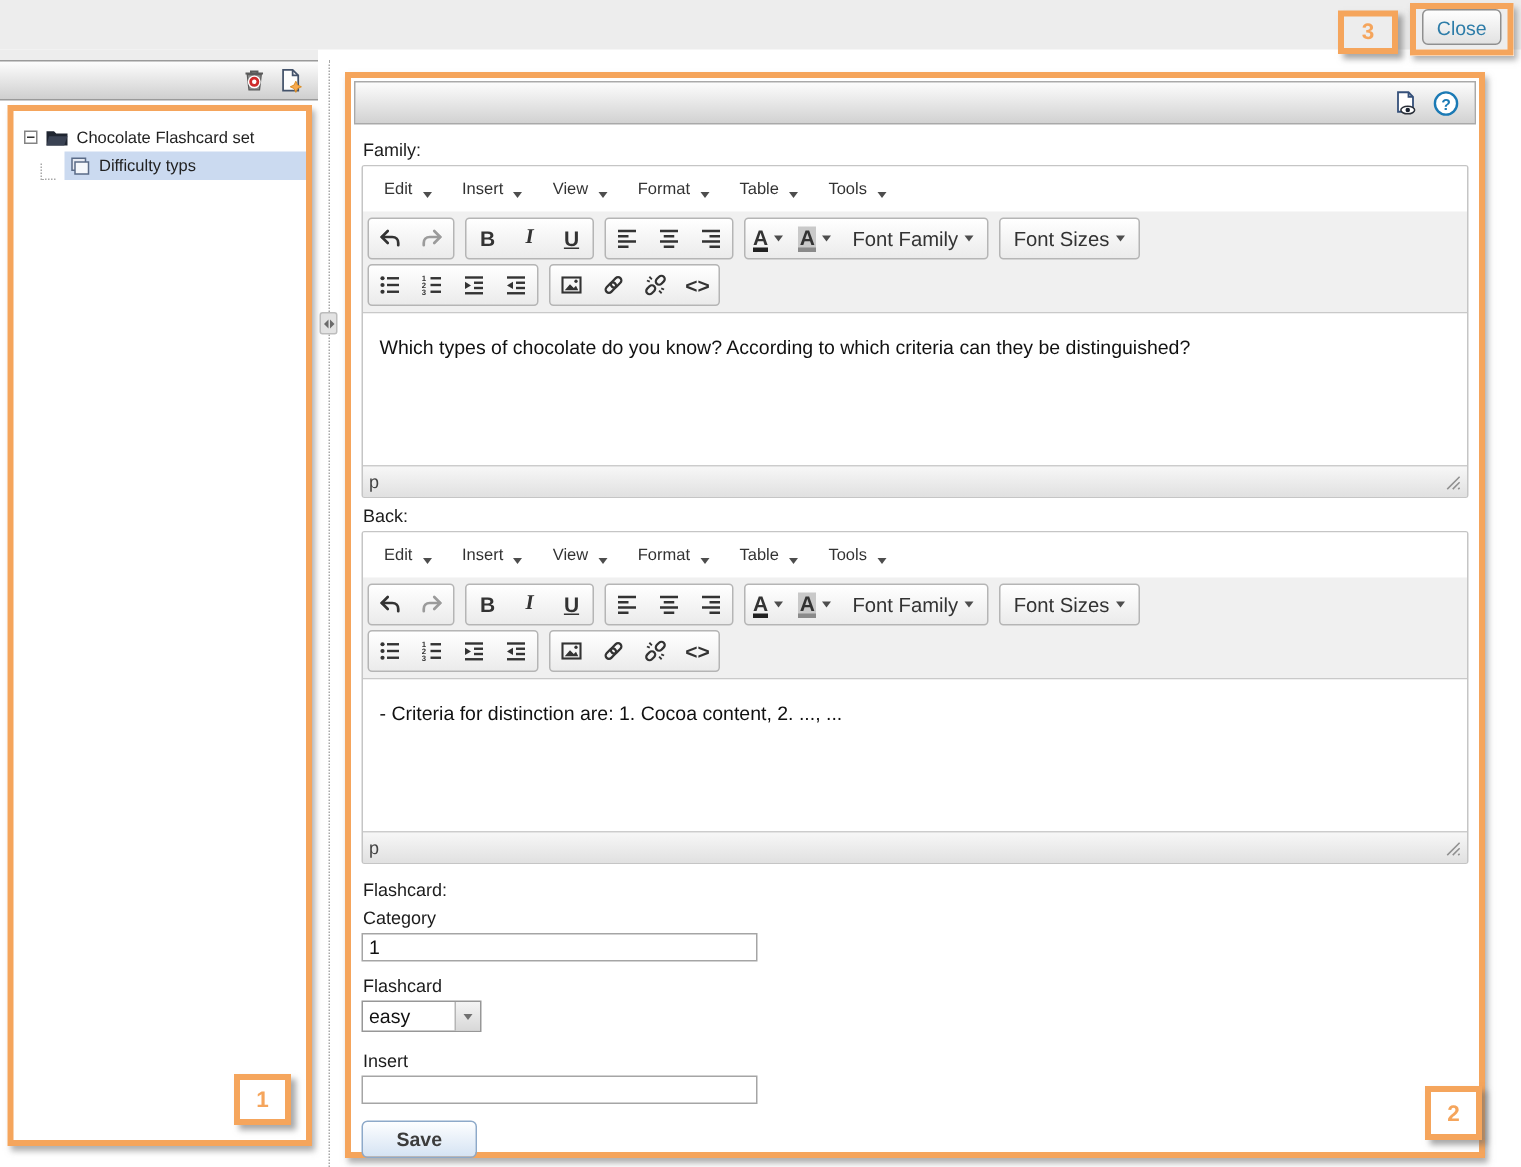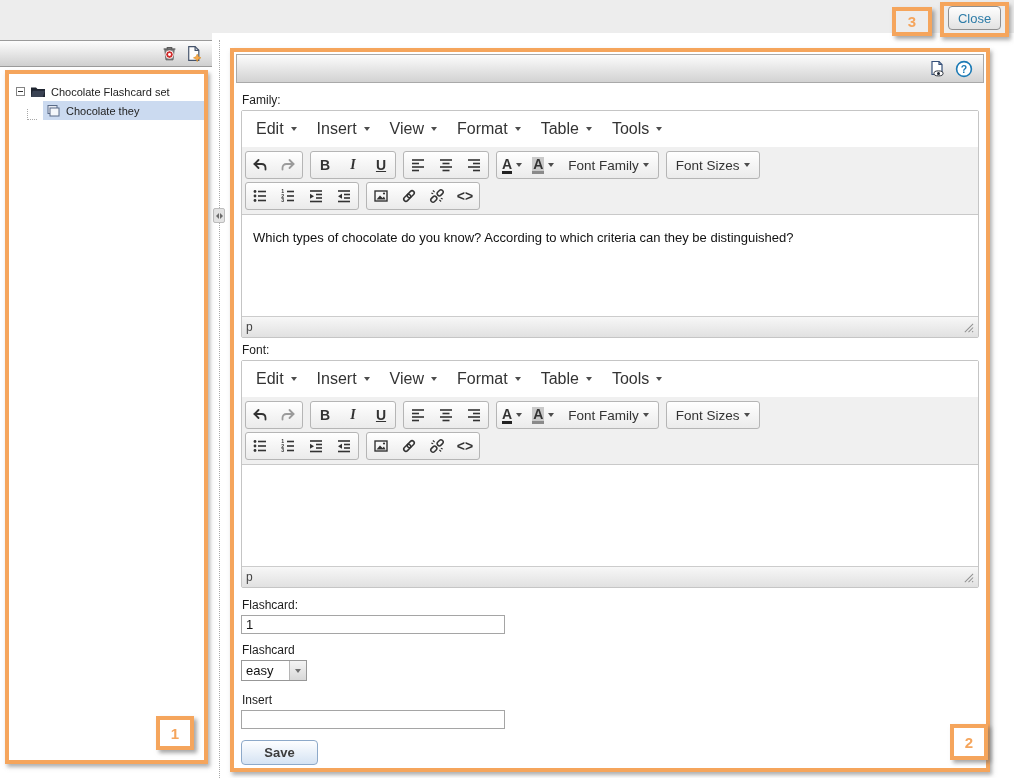--- a/index.html
+++ b/index.html
@@ -83,21 +83,21 @@
     background:linear-gradient(#fcfcfc,#d2d2d2);
     border:1px solid #a9a9a9;
     display:flex; justify-content:flex-end; align-items:center; gap:9px; padding-right:10px;
   }
   .panel-body { padding:5px 7px 0 7px; }
   .field-label { font-size:12px; color:#1c1c1c; margin:5px 0 3px 1px; }
 
   
   .editor { border:1px solid #c5c5c5; border-radius:2px; background:#fff; }
   .menubar { display:flex; padding:3px 4px; background:#fff; }
-  .menu-item { display:flex; align-items:center; gap:7px; padding:6px 10px; font-size:16px; color:#333; cursor:pointer; }
+  .menu-item { display:flex; align-items:flex-end; gap:7px; padding:6px 10px; font-size:11px; color:#333; cursor:pointer; }
   .caret { width:0; height:0; border-left:3.5px solid transparent; border-right:3.5px solid transparent; border-top:4px solid #4d4d4d; }
   .toolbar { background:#f0f0f0; padding:1px 3px 4px 3px; border-bottom:1px solid #c9c9c9; }
   .tb-row { display:flex; gap:7px; margin-top:3px; }
   .tb-group { display:flex; border:1px solid #b5b5b5; border-radius:3px; background:linear-gradient(#ffffff,#ebebeb); }
   .tb-btn {
     min-width:28px; height:26px; display:flex; align-items:center; justify-content:center;
     gap:4px; font-size:14px; color:#333; cursor:pointer; padding:0 5px;
   }
   .tb-btn.txt { font-weight:bold; font-size:14px; }
   .tb-btn.italic { font-style:italic; font-family:"Liberation Serif",serif; }
@@ -114,21 +114,21 @@
     display:flex; align-items:center; justify-content:space-between; padding:0 4px; font-size:12px; color:#444;
   }
   .grip { cursor:nwse-resize; display:inline-flex; }
 
   
   .text-input {
     width:264px; height:19px; border:1px solid #a5a5a5; font-size:13px; padding:1px 4px;
     font-family:"Liberation Sans",sans-serif; color:#111; display:block;
   }
   .select-box {
-    width:66px; height:21px; border:1px solid #979797; background:#fff;
+    width:80px; height:21px; border:1px solid #979797; background:#fff;
     display:flex; align-items:center; cursor:pointer;
   }
   .select-value { flex:1; font-size:13px; padding-left:4px; color:#111; }
   .select-arrow {
     width:17px; height:100%; background:linear-gradient(#f4f4f4,#d8d8d8);
     border-left:1px solid #b5b5b5; display:flex; align-items:center; justify-content:center;
   }
   .select-arrow::after { content:""; width:0; height:0; border-left:3.5px solid transparent; border-right:3.5px solid transparent; border-top:4px solid #707070; }
   .save-btn {
     margin-top:11px; width:77px; height:25px; border:1px solid #8da9c9; border-radius:4px;
@@ -187,21 +187,21 @@
       </span>
       <span class="tree-label">Chocolate Flashcard set</span>
     </div>
     <div class="tree-row child">
       <span class="icon-btn">
         <svg width="16" height="16" viewBox="0 0 16 16">
           <rect x="3" y="2.5" width="9" height="8" fill="#e6eaf2" stroke="#5a6b87" stroke-width="1"></rect>
           <rect x="5" y="5" width="9" height="8" fill="#f4f7fb" stroke="#5a6b87" stroke-width="1"></rect>
         </svg>
       </span>
-      <span class="tree-label">Chocolate they</span>
+      <span class="tree-label">Difficulty typs</span>
     </div>
   </div>
 </div>
 <div class="badge badge-1">
   <span>1</span>
 </div>
 
 <div class="main-panel annotation-border">
 
   <div class="header-bar">
@@ -426,21 +426,21 @@
               <g stroke="#8f8f8f" stroke-width="1.1">
                 <line x1="11" y1="2" x2="2" y2="11"></line>
                 <line x1="11" y1="6" x2="6" y2="11"></line>
                 <line x1="11" y1="10" x2="10" y2="11"></line>
               </g>
             </svg>
         </span>
       </div>
     </div>
 
-    <div class="field-label">Font:</div>
+    <div class="field-label">Back:</div>
 
     
     <div class="editor">
       <div class="menubar">
         <span class="menu-item">
             <span>Edit</span>
             <i class="caret"></i>
           </span>
         <span class="menu-item">
             <span>Insert</span>
@@ -620,37 +620,39 @@
                     <line x1="4.2" y1="5.8" x2="2.3" y2="5"></line>
                     <line x1="11.8" y1="10.2" x2="13.7" y2="11"></line>
                   </g>
                 </svg>
             </span>
             <span class="tb-btn txt">&lt;&gt;</span>
           </span>
         </div>
       </div>
       <div class="editor-body body-back">
+        <p>- Criteria for distinction are: 1. Cocoa content, 2. ..., ...</p>
       </div>
       <div class="statusbar">
         <span>p</span>
         <span class="grip">
           <svg width="11" height="11" viewBox="0 0 12 12">
               <g stroke="#8f8f8f" stroke-width="1.1">
                 <line x1="11" y1="2" x2="2" y2="11"></line>
                 <line x1="11" y1="6" x2="6" y2="11"></line>
                 <line x1="11" y1="10" x2="10" y2="11"></line>
               </g>
             </svg>
         </span>
       </div>
     </div>
 
     
     <div class="field-label" style="margin-top:10px">Flashcard:</div>
+    <div class="field-label">Category</div>
     <input class="text-input" type="text" value="1" style="">
     <div class="field-label" style="margin-top:9px">Flashcard</div>
     <div class="select-box">
       <span class="select-value">easy</span>
       <span class="select-arrow"></span>
     </div>
     <div class="field-label" style="margin-top:12px">Insert</div>
     <input class="text-input" type="text" value="" style="">
     <button class="save-btn">Save</button>
   </div>

